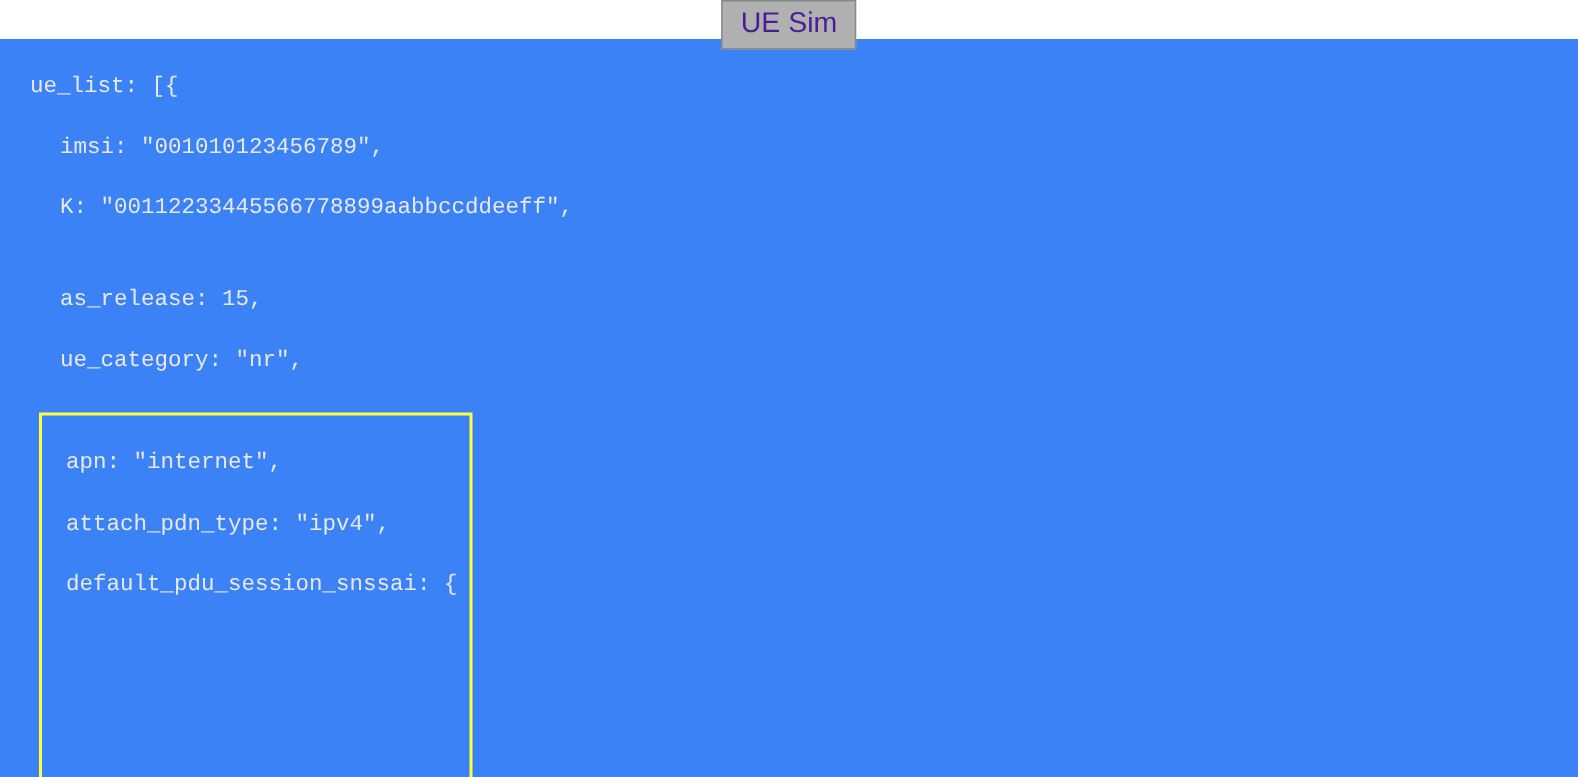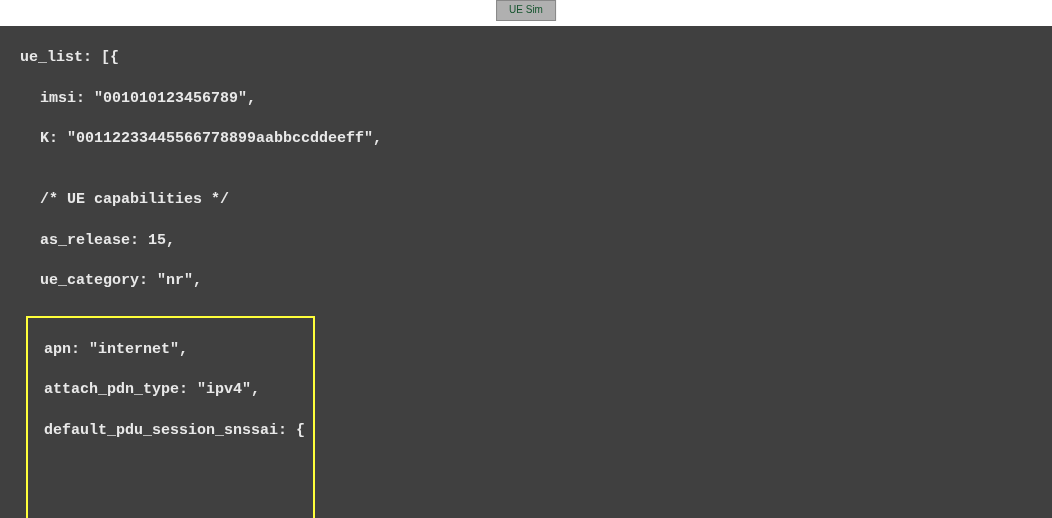--- a/index.html
+++ b/index.html
@@ -24,31 +24,30 @@
     }
     .tab {
       position: absolute;
       left: 50%;
       transform: translateX(-50%);
       top: 0;
       background: #b0b0b0;
       border: 1px solid #888;
       padding: 2px 12px 3px 12px;
       font-family: Arial, sans-serif;
-      font-size: 10px;
-      color: #14532d;
+      font-size: 19px;
+      color: #4c1d95;
     }
     .code-area {
       width: 100%;
       height: 492px;
-      background: #404040;
+      background: #3b82f6;
       color: #e8e8e8;
       padding: 2px 4px;
       white-space: pre;
-      font-weight: bold;
     }
     .highlight-box {
       border: 2px solid #ffff3a;
       display: inline-block;
       padding: 2px 8px 2px 2px;
       margin-left: 22px;
       margin-top: 4px;
       margin-bottom: 4px;
       line-height: 1.35;
     }
@@ -64,21 +63,20 @@
 
 <div class="header">
   <div class="tab">UE Sim</div>
 </div>
 
 <div class="code-area">
 <span class="line indent-1">ue_list: [{</span>
 <span class="line indent-2">imsi: "001010123456789",</span>
 <span class="line indent-2">K: "00112233445566778899aabbccddeeff",</span>
 <span class="line indent-2"></span>
-<span class="line indent-2">/* UE capabilities */</span>
 <span class="line indent-2">as_release: 15,</span>
 <span class="line indent-2">ue_category: "nr",</span>
 <div class="highlight-box">
 <span class="line h-indent-1">apn: "internet",</span>
 <span class="line h-indent-1">attach_pdn_type: "ipv4",</span>
 <span class="line h-indent-1">default_pdu_session_snssai: {</span>
 
 
 
 <span class="line h-indent-1"></span>

